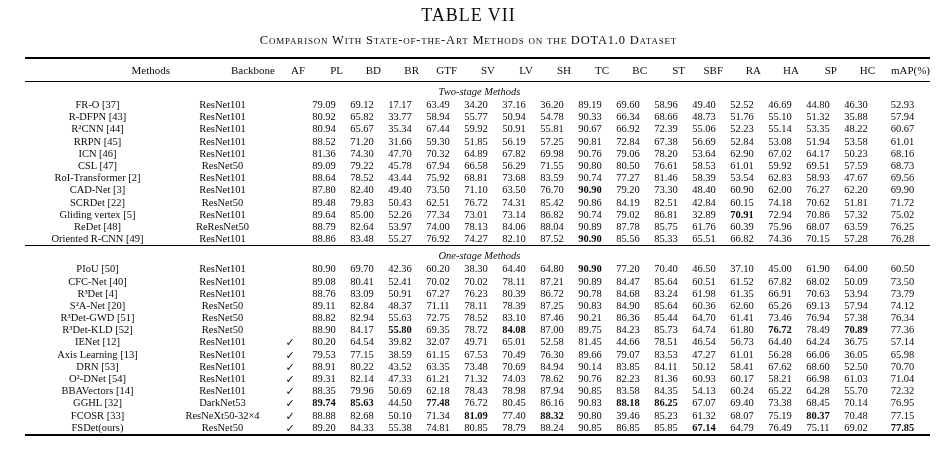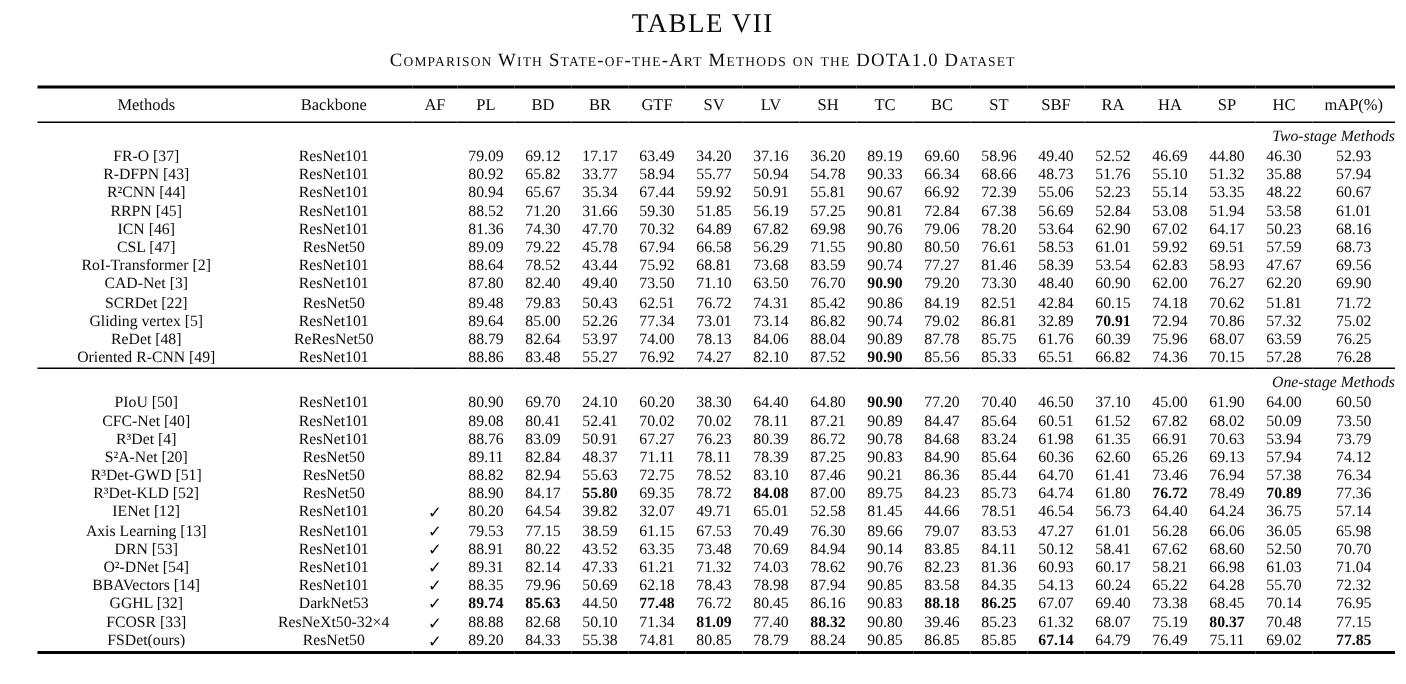--- a/index.html
+++ b/index.html
@@ -40,35 +40,35 @@
     border-bottom: 2.5px solid #000;
   }
   thead tr {
     border-bottom: 1.2px solid #000;
   }
   th {
     font-weight: normal;
     font-size: 11px;
     height: 22px;
     padding: 0;
-    text-align: center;
+    text-align: right;
     white-space: nowrap;
     overflow: hidden;
   }
   td {
     font-size: 10.5px;
     height: 12.2px;
     line-height: 12px;
     padding: 0;
     text-align: center;
     white-space: nowrap;
     overflow: hidden;
   }
   tr.section-row td {
-    text-align: right;
+    text-align: center;
     font-style: italic;
     padding-left: 4px;
     height: 17px;
     vertical-align: bottom;
     line-height: 15px;
   }
   tr.section-sep {
     border-top: 1px solid #000;
   }
   td.bold {
@@ -389,21 +389,21 @@
       </tr>
       <tr class="section-row section-sep">
         <td colspan="19">One-stage Methods</td>
       </tr>
       <tr>
         <td>PIoU [50]</td>
         <td>ResNet101</td>
         <td class="af-cell"></td>
         <td>80.90</td>
         <td>69.70</td>
-        <td>24.10</td>
+        <td>42.36</td>
         <td>60.20</td>
         <td>38.30</td>
         <td>64.40</td>
         <td>64.80</td>
         <td class="bold">90.90</td>
         <td>77.20</td>
         <td>70.40</td>
         <td>46.50</td>
         <td>37.10</td>
         <td>45.00</td>

